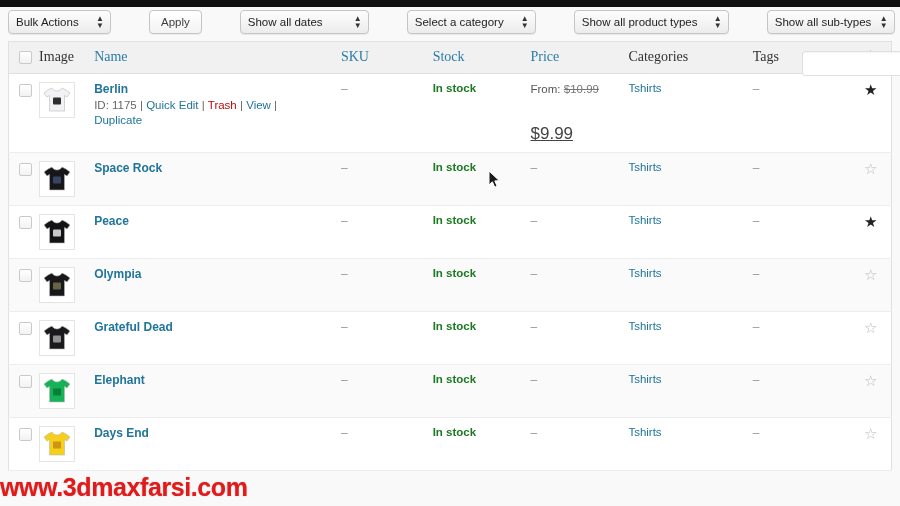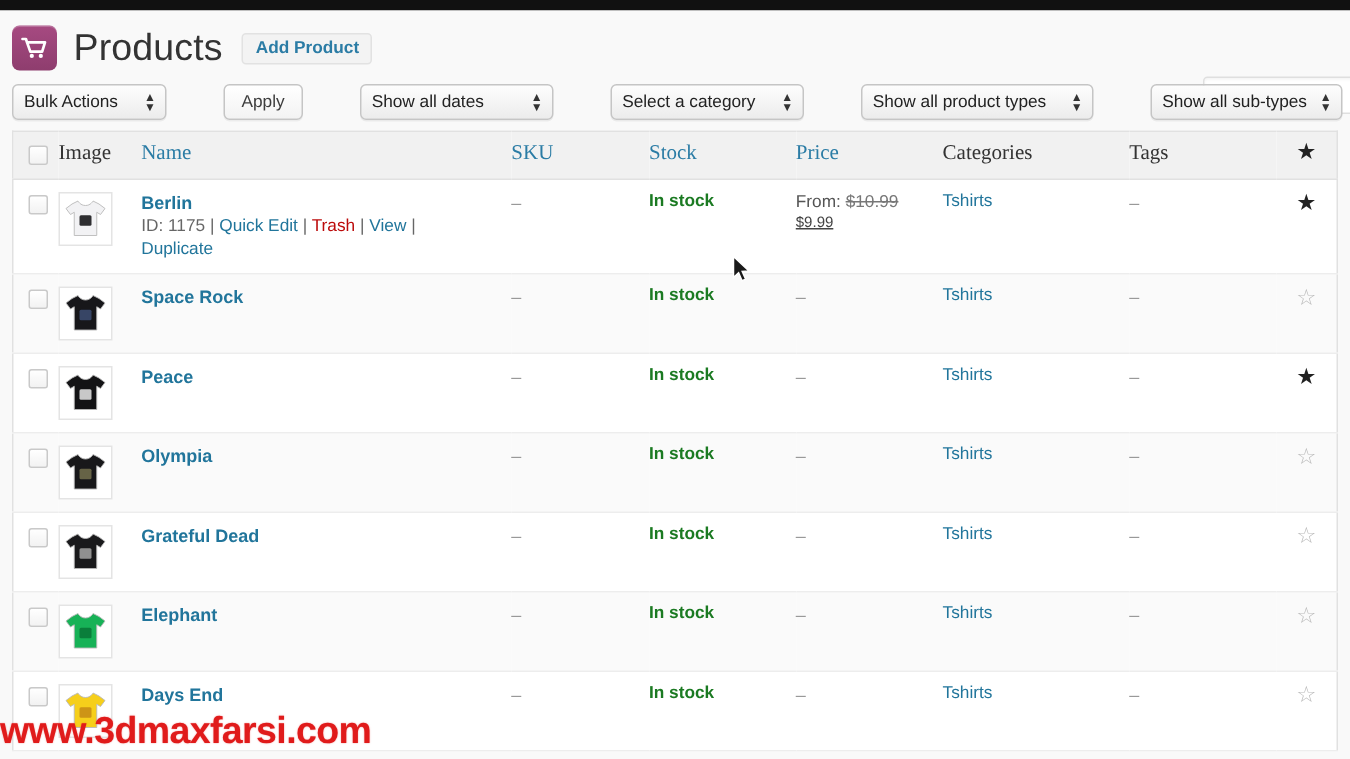--- a/index.html
+++ b/index.html
@@ -275,21 +275,21 @@
   .row-actions a { color: #21759b; text-decoration: none; }
   .row-actions a.trash { color: #bc0b0b; }
   .row-actions .bar { color: #666; }
 
   .dash { color: #999; font-size: 12px; }
   .instock { color: #1b7a22; font-weight: bold; font-size: 11.5px; }
   .cat-link { color: #21759b; text-decoration: none; font-size: 11.5px; }
 
   .price-from { color: #555; font-size: 11.5px; line-height: 15px; }
   .price-from del { color: #777; }
-  .price-now { color: #444; font-size: 10px; text-decoration: underline; display:block; }
+  .price-now { color: #444; font-size: 17px; text-decoration: underline; display:block;margin-top:27px; }
 
   .star { font-size: 15px; line-height: 15px; color: #222; }
   .star.off { color: #bbb; }
 
   
   .watermark {
     position: absolute;
     left: 0; right: 0;
     bottom: 4px;
     font-family: "Liberation Sans", sans-serif;
@@ -312,31 +312,20 @@
 </style>
 </head>
 <body>
 
 <div class="screen">
 
   <div class="adminbar"></div>
 
   <div class="wrap">
 
-    <div class="titlerow">
-      <span class="cart-badge">
-        <svg width="18" height="16" viewBox="0 0 18 16">
-          <path d="M1 2h2.3l.7 2.2M4 4.2h12l-1.9 6.2H6.2L4 4.2z" fill="none" stroke="#ffffff" stroke-width="1.8" stroke-linecap="round" stroke-linejoin="round"></path>
-          <circle cx="7.2" cy="13.3" r="1.4" fill="#ffffff"></circle>
-          <circle cx="13.2" cy="13.3" r="1.4" fill="#ffffff"></circle>
-        </svg>
-      </span>
-      <h1 class="page-title">Products</h1>
-      <a class="add-new" href="#">Add Product</a>
-    </div>
 
 
     <div class="search-box">
       <input class="search-input" type="text" placeholder="" style="">
     </div>
 
     <div class="tablenav">
       <span class="selwrap">
         <select class="sel" style="width:103px">
           <option>Bulk Actions</option>

